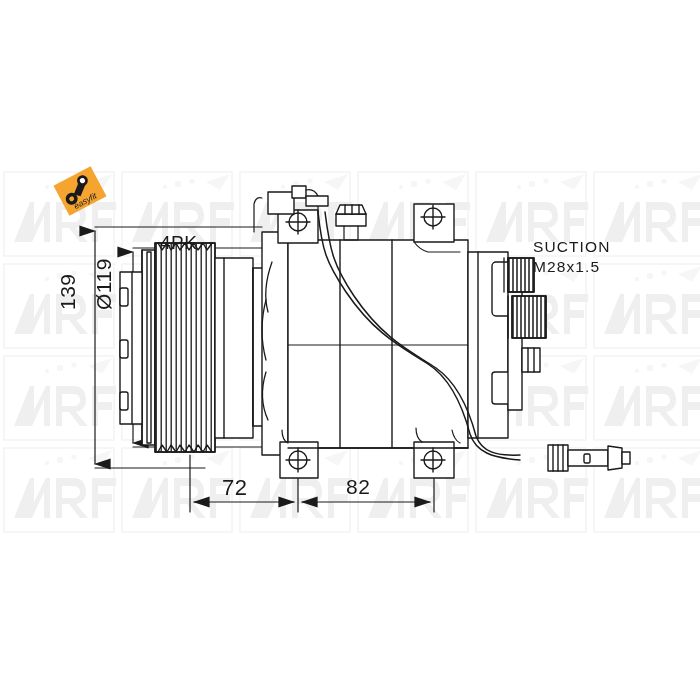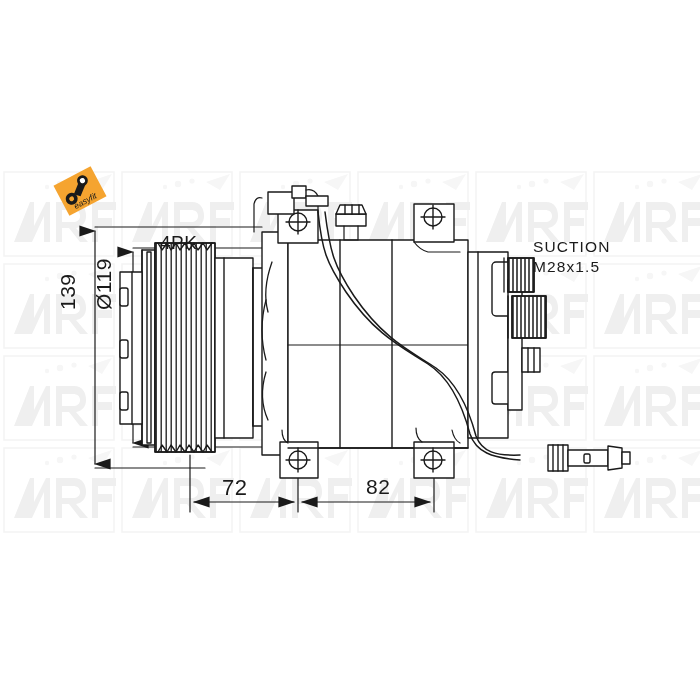--- a/index.html
+++ b/index.html
@@ -49,21 +49,21 @@
   #label-4pk {
     left: 160px; top: 204px;
     font-size: 19px;
     margin-top: 28px;
   }
   #label-72 {
     left: 222px; top: 475px;
     font-size: 22px;
   }
   #label-82 {
-    left: 366px; top: 475px;
+    left: 346px; top: 475px;
     font-size: 21px;
   }
   #label-139 {
     left: 56px; top: 310px;
     font-size: 21px;
     transform: rotate(-90deg);
     transform-origin: left top;
   }
   #label-d119 {
     left: 92px; top: 310px;

